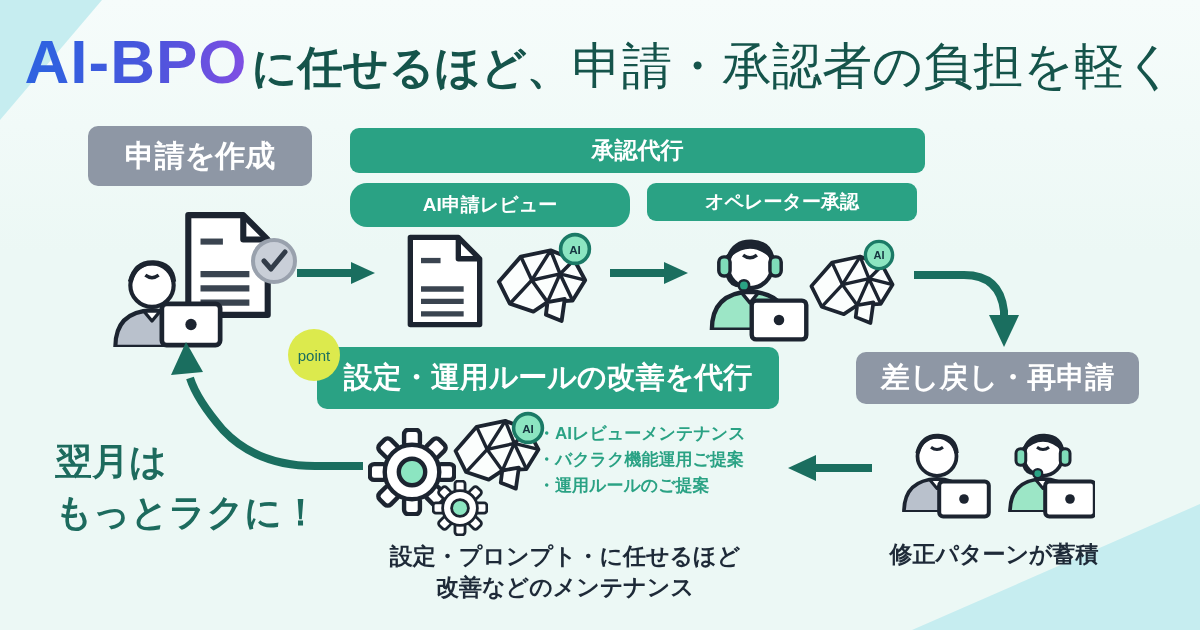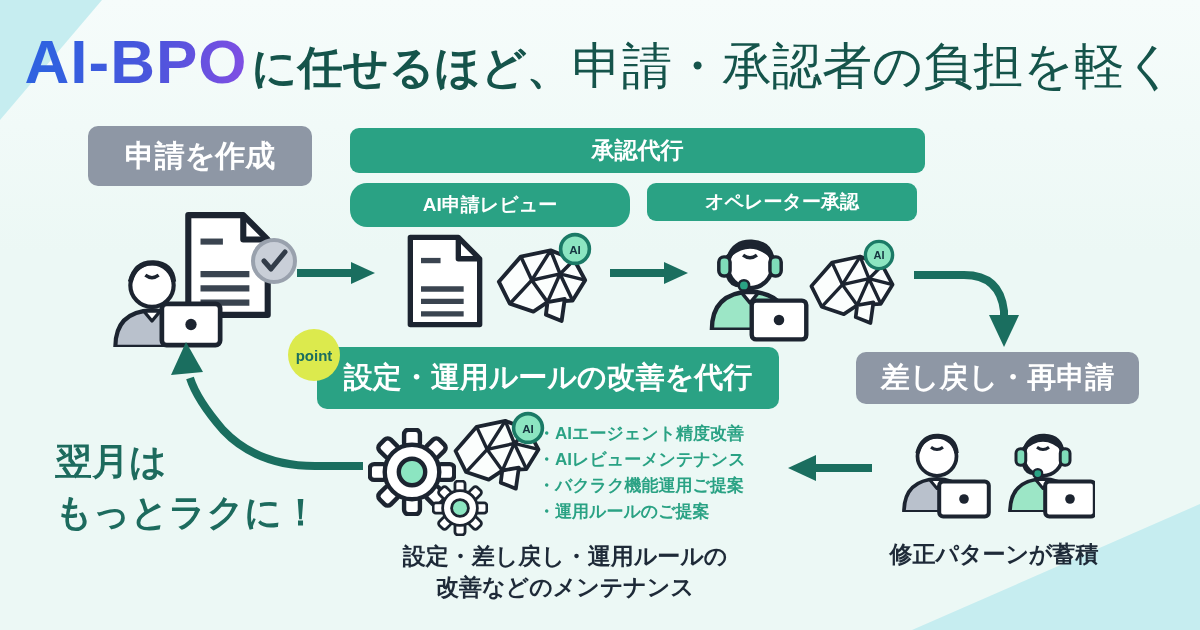--- a/index.html
+++ b/index.html
@@ -35,21 +35,21 @@
   .b-create{left:88px;top:126px;width:224px;height:60px;border-radius:10px;font-size:30px;}
   .b-proxy{left:350px;top:128px;width:575px;height:45px;border-radius:9px;font-size:23px;}
   .b-airev{left:350px;top:183px;width:280px;height:44px;border-radius:17px;font-size:19px;}
   .b-opapp{left:647px;top:183px;width:270px;height:38px;border-radius:9px;font-size:19px;}
   .b-improve{left:317px;top:347px;width:462px;height:62px;border-radius:10px;font-size:29px;z-index:1;}
   .b-remand{left:856px;top:352px;width:283px;height:52px;border-radius:10px;font-size:29px;}
 
   .point-badge{position:absolute;left:288px;top:329px;width:52px;height:52px;border-radius:50%;
     background:var(--point_yellow,#dcea4d);color:var(--teal_dark,#1a6e5f);
     display:flex;align-items:center;justify-content:center;
-    font-size:15px;font-weight:bold;z-index:2;}
+    font-size:15px;font-weight:normal;z-index:2;}
 
   .icon{position:absolute;}
 
   .bullets{position:absolute;left:538px;top:421px;width:260px;}
   .bullet{color:var(--green,#2aa284);font-size:17px;font-weight:bold;
     line-height:26px;white-space:nowrap;}
 
   .next-month{position:absolute;left:55px;top:436px;color:#1d6b5e;
     font-size:37px;font-weight:800;line-height:51px;white-space:nowrap;}
 
@@ -184,21 +184,20 @@
   </svg>
 
   <svg class="icon" style="left:368px;top:410px;width:178px;height:128px" viewBox="0 0 178 128">
     <use href="#sym-gear" x="0" y="18" width="88" height="88"></use>
     <use href="#sym-gear" x="64" y="70" width="56" height="56"></use>
     <use href="#sym-brain" x="80" y="4" width="98" height="86"></use>
     <use href="#sym-badge" x="142" y="0" width="36" height="36"></use>
   </svg>
 
   <div class="bullets">
-    <div class="bullet">・AIエージェント精度改善</div>
     <div class="bullet">・AIレビューメンテナンス</div>
     <div class="bullet">・バクラク機能運用ご提案</div>
     <div class="bullet">・運用ルールのご提案</div>
   </div>
 
   <svg class="icon" style="left:786px;top:452px;width:86px;height:32px" viewBox="0 0 86 32">
     <line x1="86" y1="16" x2="26" y2="16" stroke="#1a6e5f" stroke-width="8"></line>
     <path d="M30 3 L2 16 L30 29 Z" fill="#1a6e5f"></path>
   </svg>
 
@@ -213,20 +212,20 @@
     <path d="M198 128 H150 Q92 128 58 92 Q32 62 25 40" fill="none" stroke="#1a6e5f" stroke-width="8"></path>
     <path d="M6 37 L38 34 L21 4 Z" fill="#1a6e5f"></path>
   </svg>
 
   <div class="next-month">
     <div>翌月は</div>
     <div>もっとラクに！</div>
   </div>
 
   <div class="caption cap-maint">
-    <div>設定・差し戻し・運用ルールの</div>
+    <div>設定・プロンプト・に任せるほど</div>
     <div>改善などのメンテナンス</div>
   </div>
 
   <div class="caption cap-accum">
     <div>修正パターンが蓄積</div>
   </div>
 </div>
 
 </body></html>

